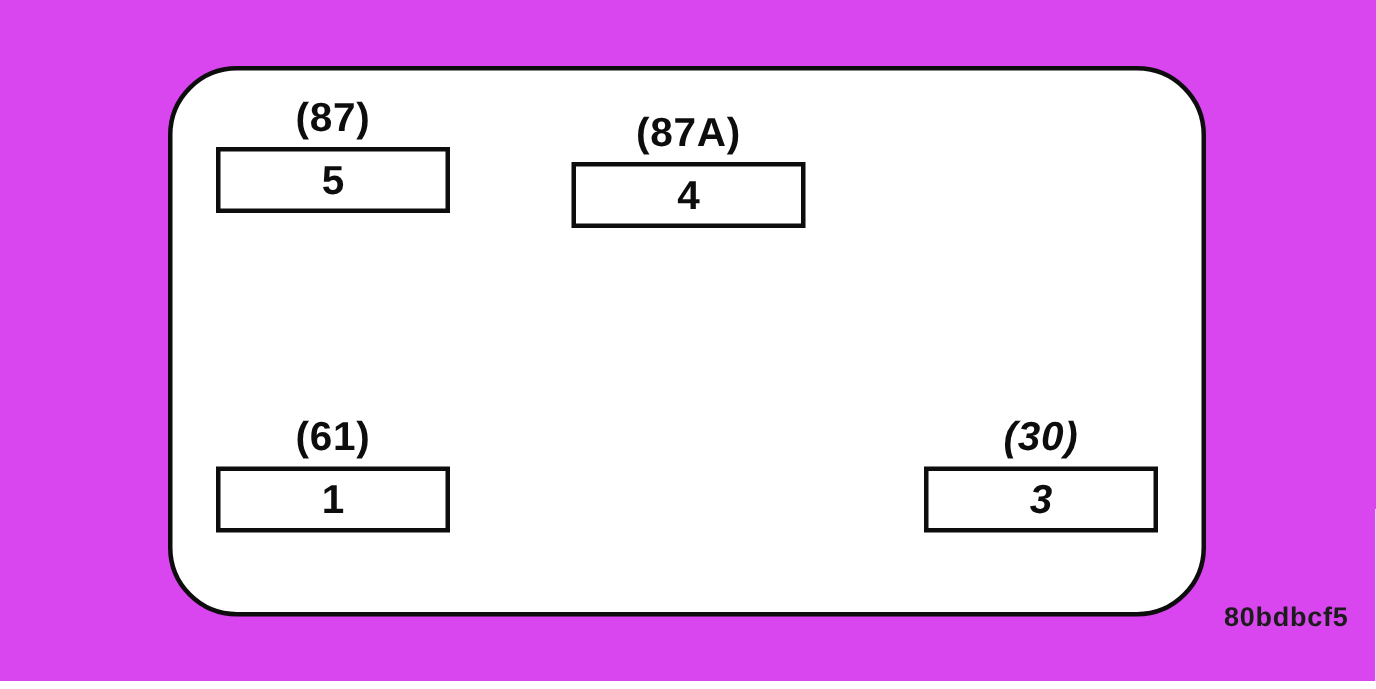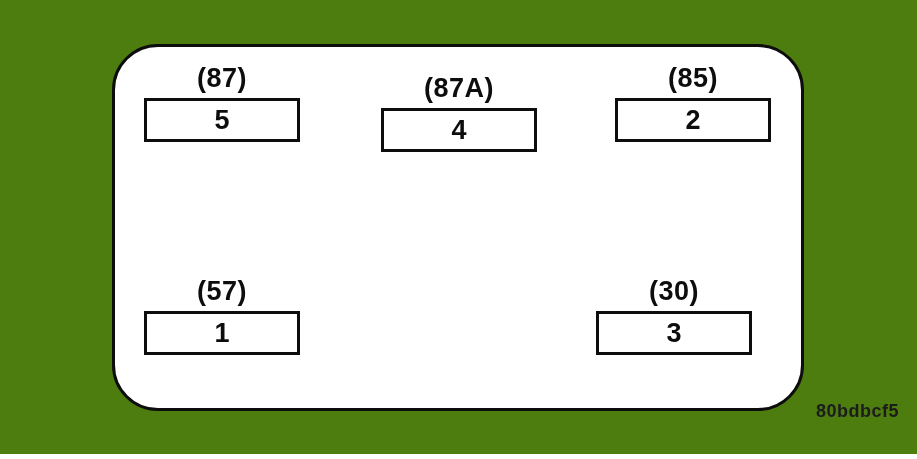--- a/index.html
+++ b/index.html
@@ -5,21 +5,21 @@
   html, body {
     margin: 0;
     padding: 0;
     background: #ffffff;
     font-family: "Liberation Sans", sans-serif;
   }
   .stage {
     position: relative;
     width: 917px;
     height: 454px;
-    background: #4d7c0f;
+    background: #d946ef;
     overflow: hidden;
   }
   .relay-outline {
     position: absolute;
     left: 112px;
     top: 44px;
     width: 692px;
     height: 367px;
     border: 3px solid #0d0d0d;
     border-radius: 46px;
@@ -52,21 +52,21 @@
   .t-box span {
     font-size: 27px;
     font-weight: 700;
     color: #0d0d0d;
     line-height: 1;
   }
   .pos-87  { left: 144px; top: 62px; }
   .pos-87a { left: 381px; top: 72px; }
   .pos-85  { left: 615px; top: 62px; }
   .pos-86  { left: 144px; top: 275px; }
-  .pos-30  { left: 596px; top: 275px; }
+  .pos-30  { left: 616px; top: 275px; font-style: italic; }
   .figure-code {
     position: absolute;
     right: 18px;
     top: 401px;
     font-size: 18px;
     font-weight: 700;
     color: #1c1c1c;
     letter-spacing: 0.5px;
   }
 </style>
@@ -84,29 +84,23 @@
     </div>
   </div>
 
   <div class="terminal pos-87a">
     <div class="t-label">(87A)</div>
     <div class="t-box">
       <span>4</span>
     </div>
   </div>
 
-  <div class="terminal pos-85">
-    <div class="t-label">(85)</div>
-    <div class="t-box">
-      <span>2</span>
-    </div>
-  </div>
 
   <div class="terminal pos-86">
-    <div class="t-label">(57)</div>
+    <div class="t-label">(61)</div>
     <div class="t-box">
       <span>1</span>
     </div>
   </div>
 
   <div class="terminal pos-30">
     <div class="t-label">(30)</div>
     <div class="t-box">
       <span>3</span>
     </div>

